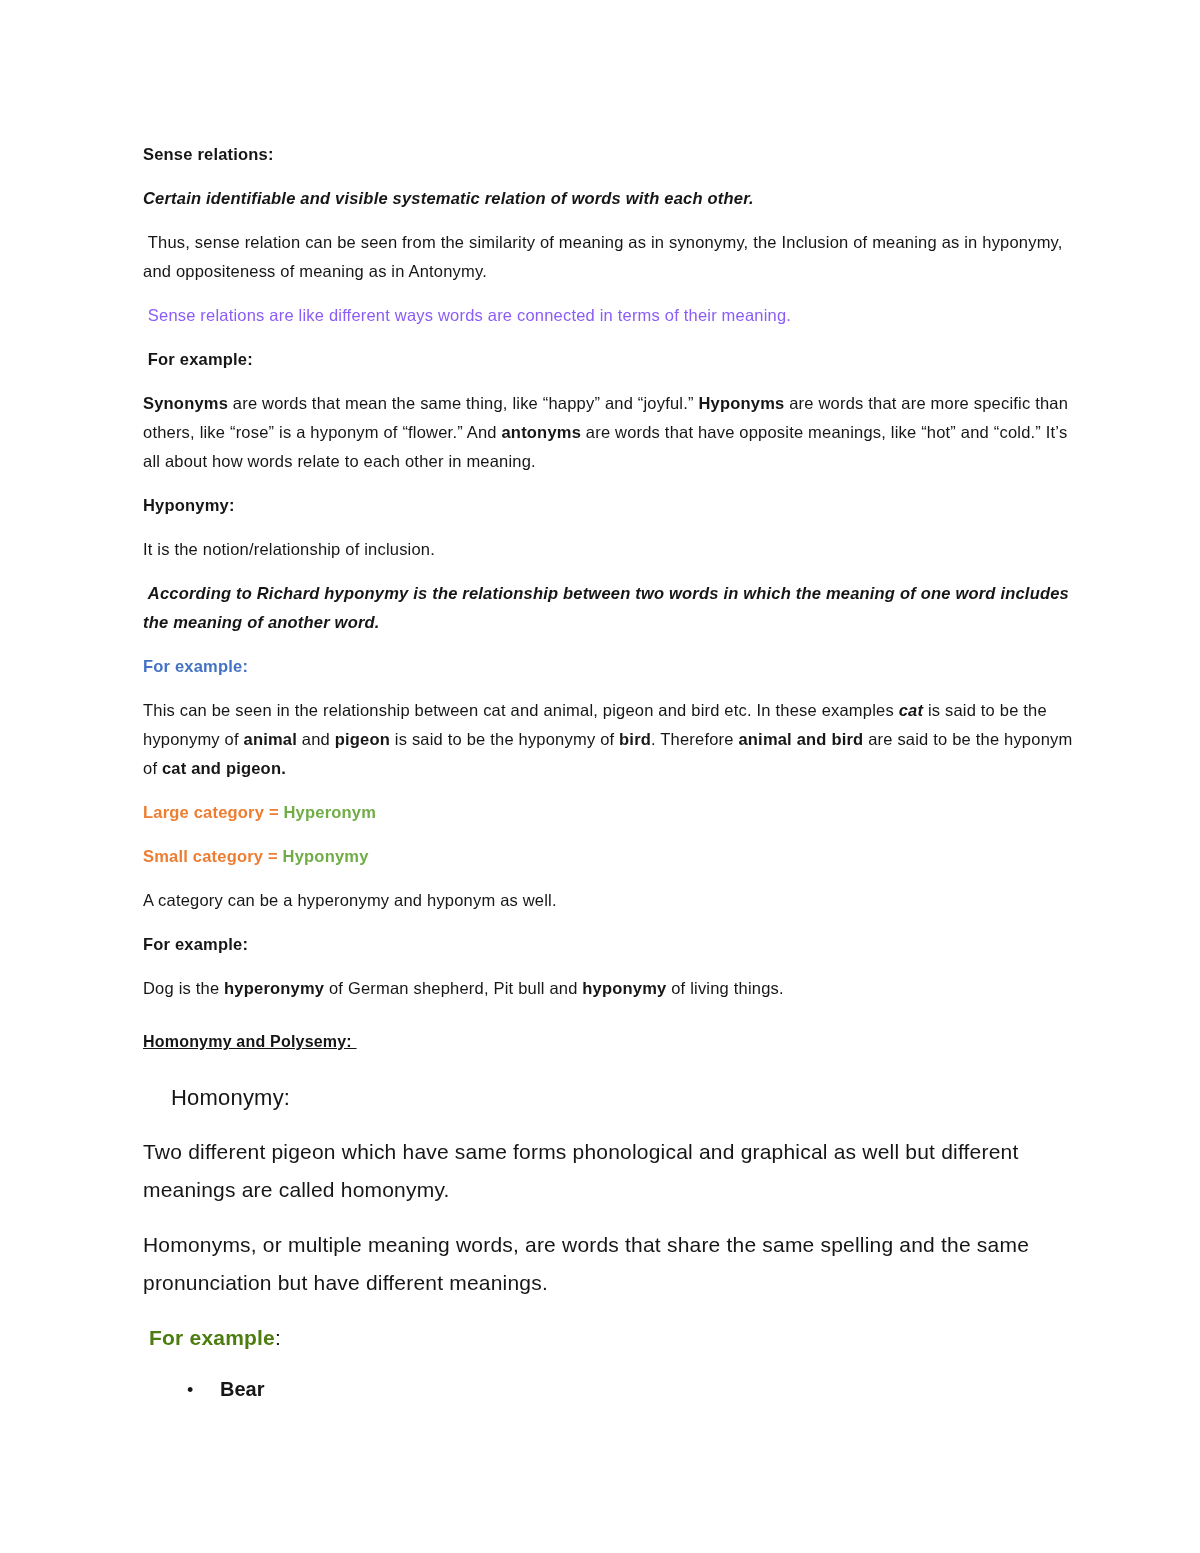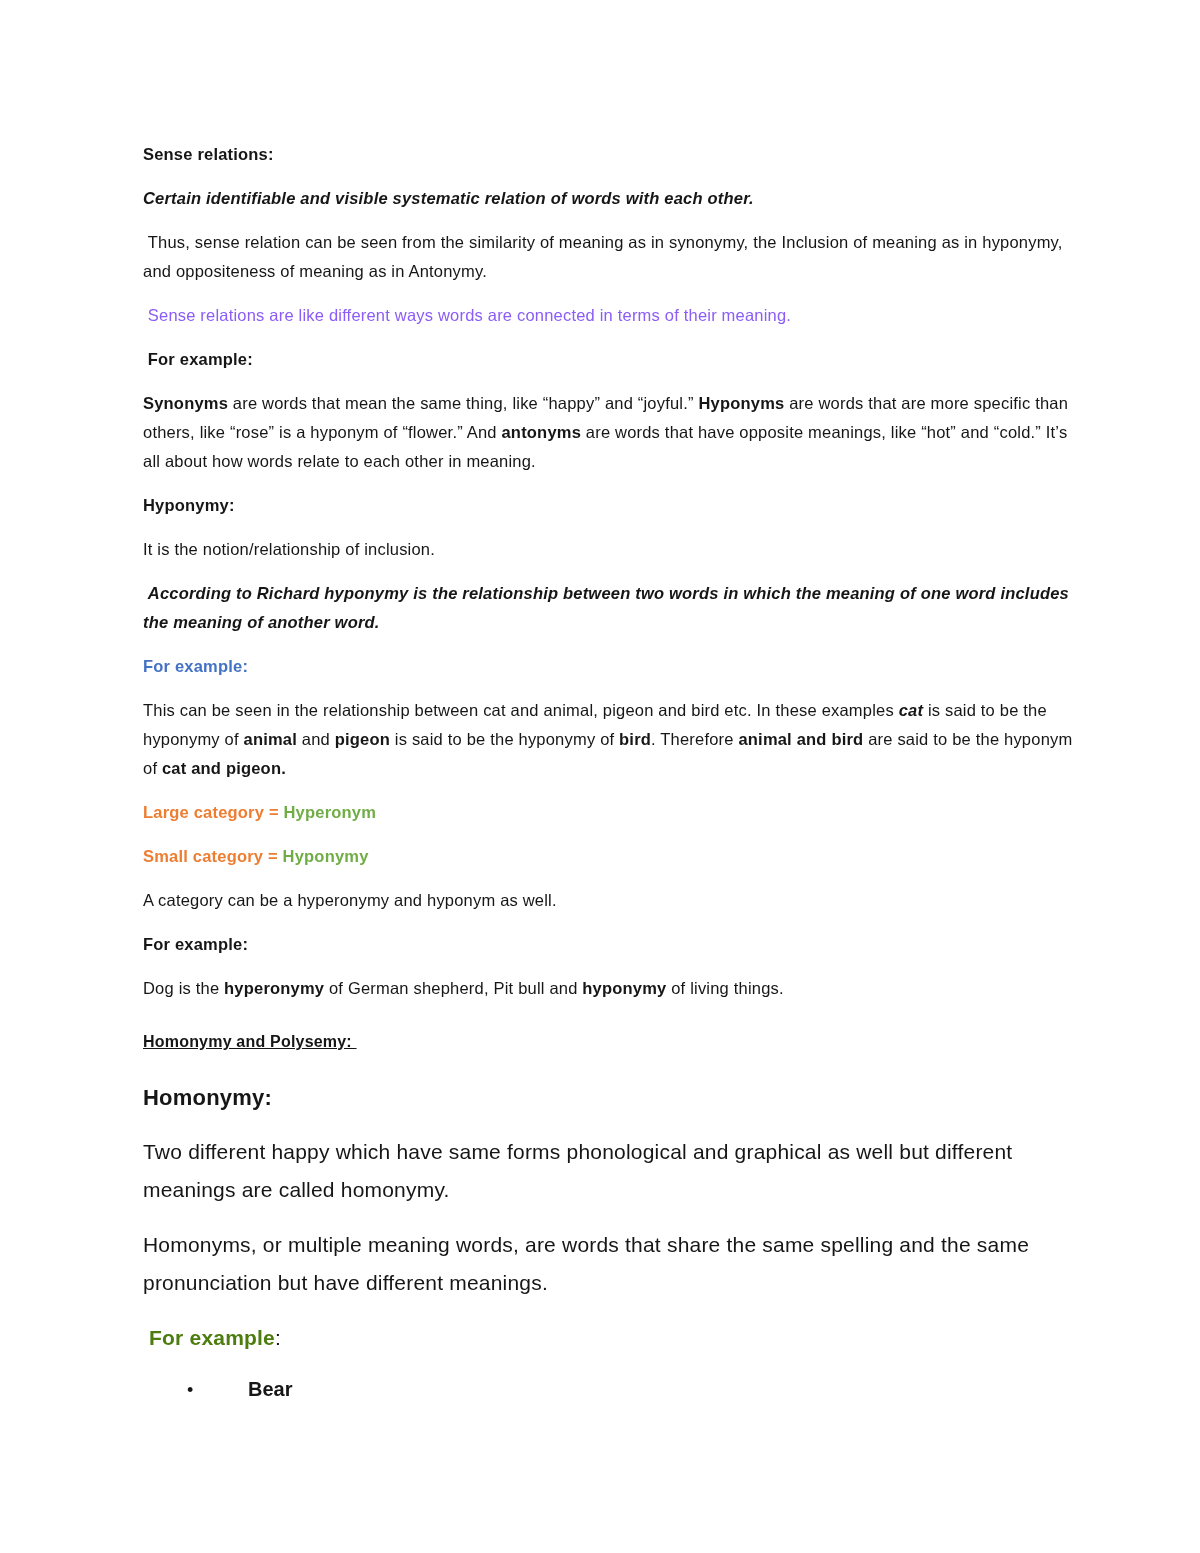--- a/index.html
+++ b/index.html
@@ -84,19 +84,19 @@
       <div class="para p"><span style="color: rgb(22, 22, 22);">It is the notion/relationship of inclusion.</span></div>
       <div class="para p"><span style="font-weight: 700; font-style: italic; color: rgb(22, 22, 22);"> According to Richard hyponymy is the relationship between two words in which the meaning of one word includes the meaning of another word.</span></div>
       <div class="para p"><span style="font-weight: 700; color: rgb(68, 114, 196);">For example:</span></div>
       <div class="para p"><span style="color: rgb(22, 22, 22);">This can be seen in the relationship between cat and animal, pigeon and bird etc. In these examples </span><span style="font-weight: 700; font-style: italic; color: rgb(22, 22, 22);">cat</span><span style="color: rgb(22, 22, 22);"> is said to be the hyponymy of </span><span style="font-weight: 700; color: rgb(22, 22, 22);">animal</span><span style="color: rgb(22, 22, 22);"> and </span><span style="font-weight: 700; color: rgb(22, 22, 22);">pigeon</span><span style="color: rgb(22, 22, 22);"> is said to be the hyponymy of </span><span style="font-weight: 700; color: rgb(22, 22, 22);">bird</span><span style="color: rgb(22, 22, 22);">. Therefore </span><span style="font-weight: 700; color: rgb(22, 22, 22);">animal and bird</span><span style="color: rgb(22, 22, 22);"> are said to be the hyponym of </span><span style="font-weight: 700; color: rgb(22, 22, 22);">cat and pigeon.</span></div>
       <div class="para p"><span style="font-weight: 700; color: rgb(237, 125, 49);">Large category = </span><span style="font-weight: 700; color: rgb(112, 173, 71);">Hyperonym</span></div>
       <div class="para p"><span style="font-weight: 700; color: rgb(237, 125, 49);">Small category = </span><span style="font-weight: 700; color: rgb(112, 173, 71);">Hyponymy</span></div>
       <div class="para p"><span style="color: rgb(22, 22, 22);">A category can be a hyperonymy and hyponym as well.</span></div>
       <div class="para p"><span style="font-weight: 700; color: rgb(22, 22, 22);">For example:</span></div>
       <div class="para p"><span style="color: rgb(22, 22, 22);">Dog is the </span><span style="font-weight: 700; color: rgb(22, 22, 22);">hyperonymy</span><span style="color: rgb(22, 22, 22);"> of German shepherd, Pit bull and </span><span style="font-weight: 700; color: rgb(22, 22, 22);">hyponymy</span><span style="color: rgb(22, 22, 22);"> of living things.</span></div>
       <div class="para h1"><span style="font-weight: 700; text-decoration: underline; color: rgb(22, 22, 22);">Homonymy and Polysemy: </span></div>
-      <div class="para h2"><span style="font-weight: 700; color: rgb(22, 22, 22);">Homonymy:</span></div>
-      <div class="para lg"><span style="color: rgb(22, 22, 22);">Two different happy which have same forms phonological and graphical as well but different meanings are called homonymy.</span></div>
+      <div class="para h2"><span style="font-weight: 400; color: rgb(22, 22, 22); margin-left: 28px;">Homonymy:</span></div>
+      <div class="para lg"><span style="color: rgb(22, 22, 22);">Two different pigeon which have same forms phonological and graphical as well but different meanings are called homonymy.</span></div>
       <div class="para lg"><span style="color: rgb(22, 22, 22);">Homonyms, or multiple meaning words, are words that share the same spelling and the same pronunciation but have different meanings.</span></div>
       <div class="para lg"><span style="font-weight: 700; color: #4d7c0f;"> For example</span><span style="color: rgb(22, 22, 22);">:</span></div>
-      <div class="para bullet"><span class="dot">•</span><span><span style="font-weight: 700; color: rgb(22, 22, 22); margin-left: 28px;">Bear</span></span></div>
+      <div class="para bullet"><span class="dot">•</span><span><span style="font-weight: 700; color: rgb(22, 22, 22);">Bear</span></span></div>
     </div>
 </div>
 
 </body></html>

